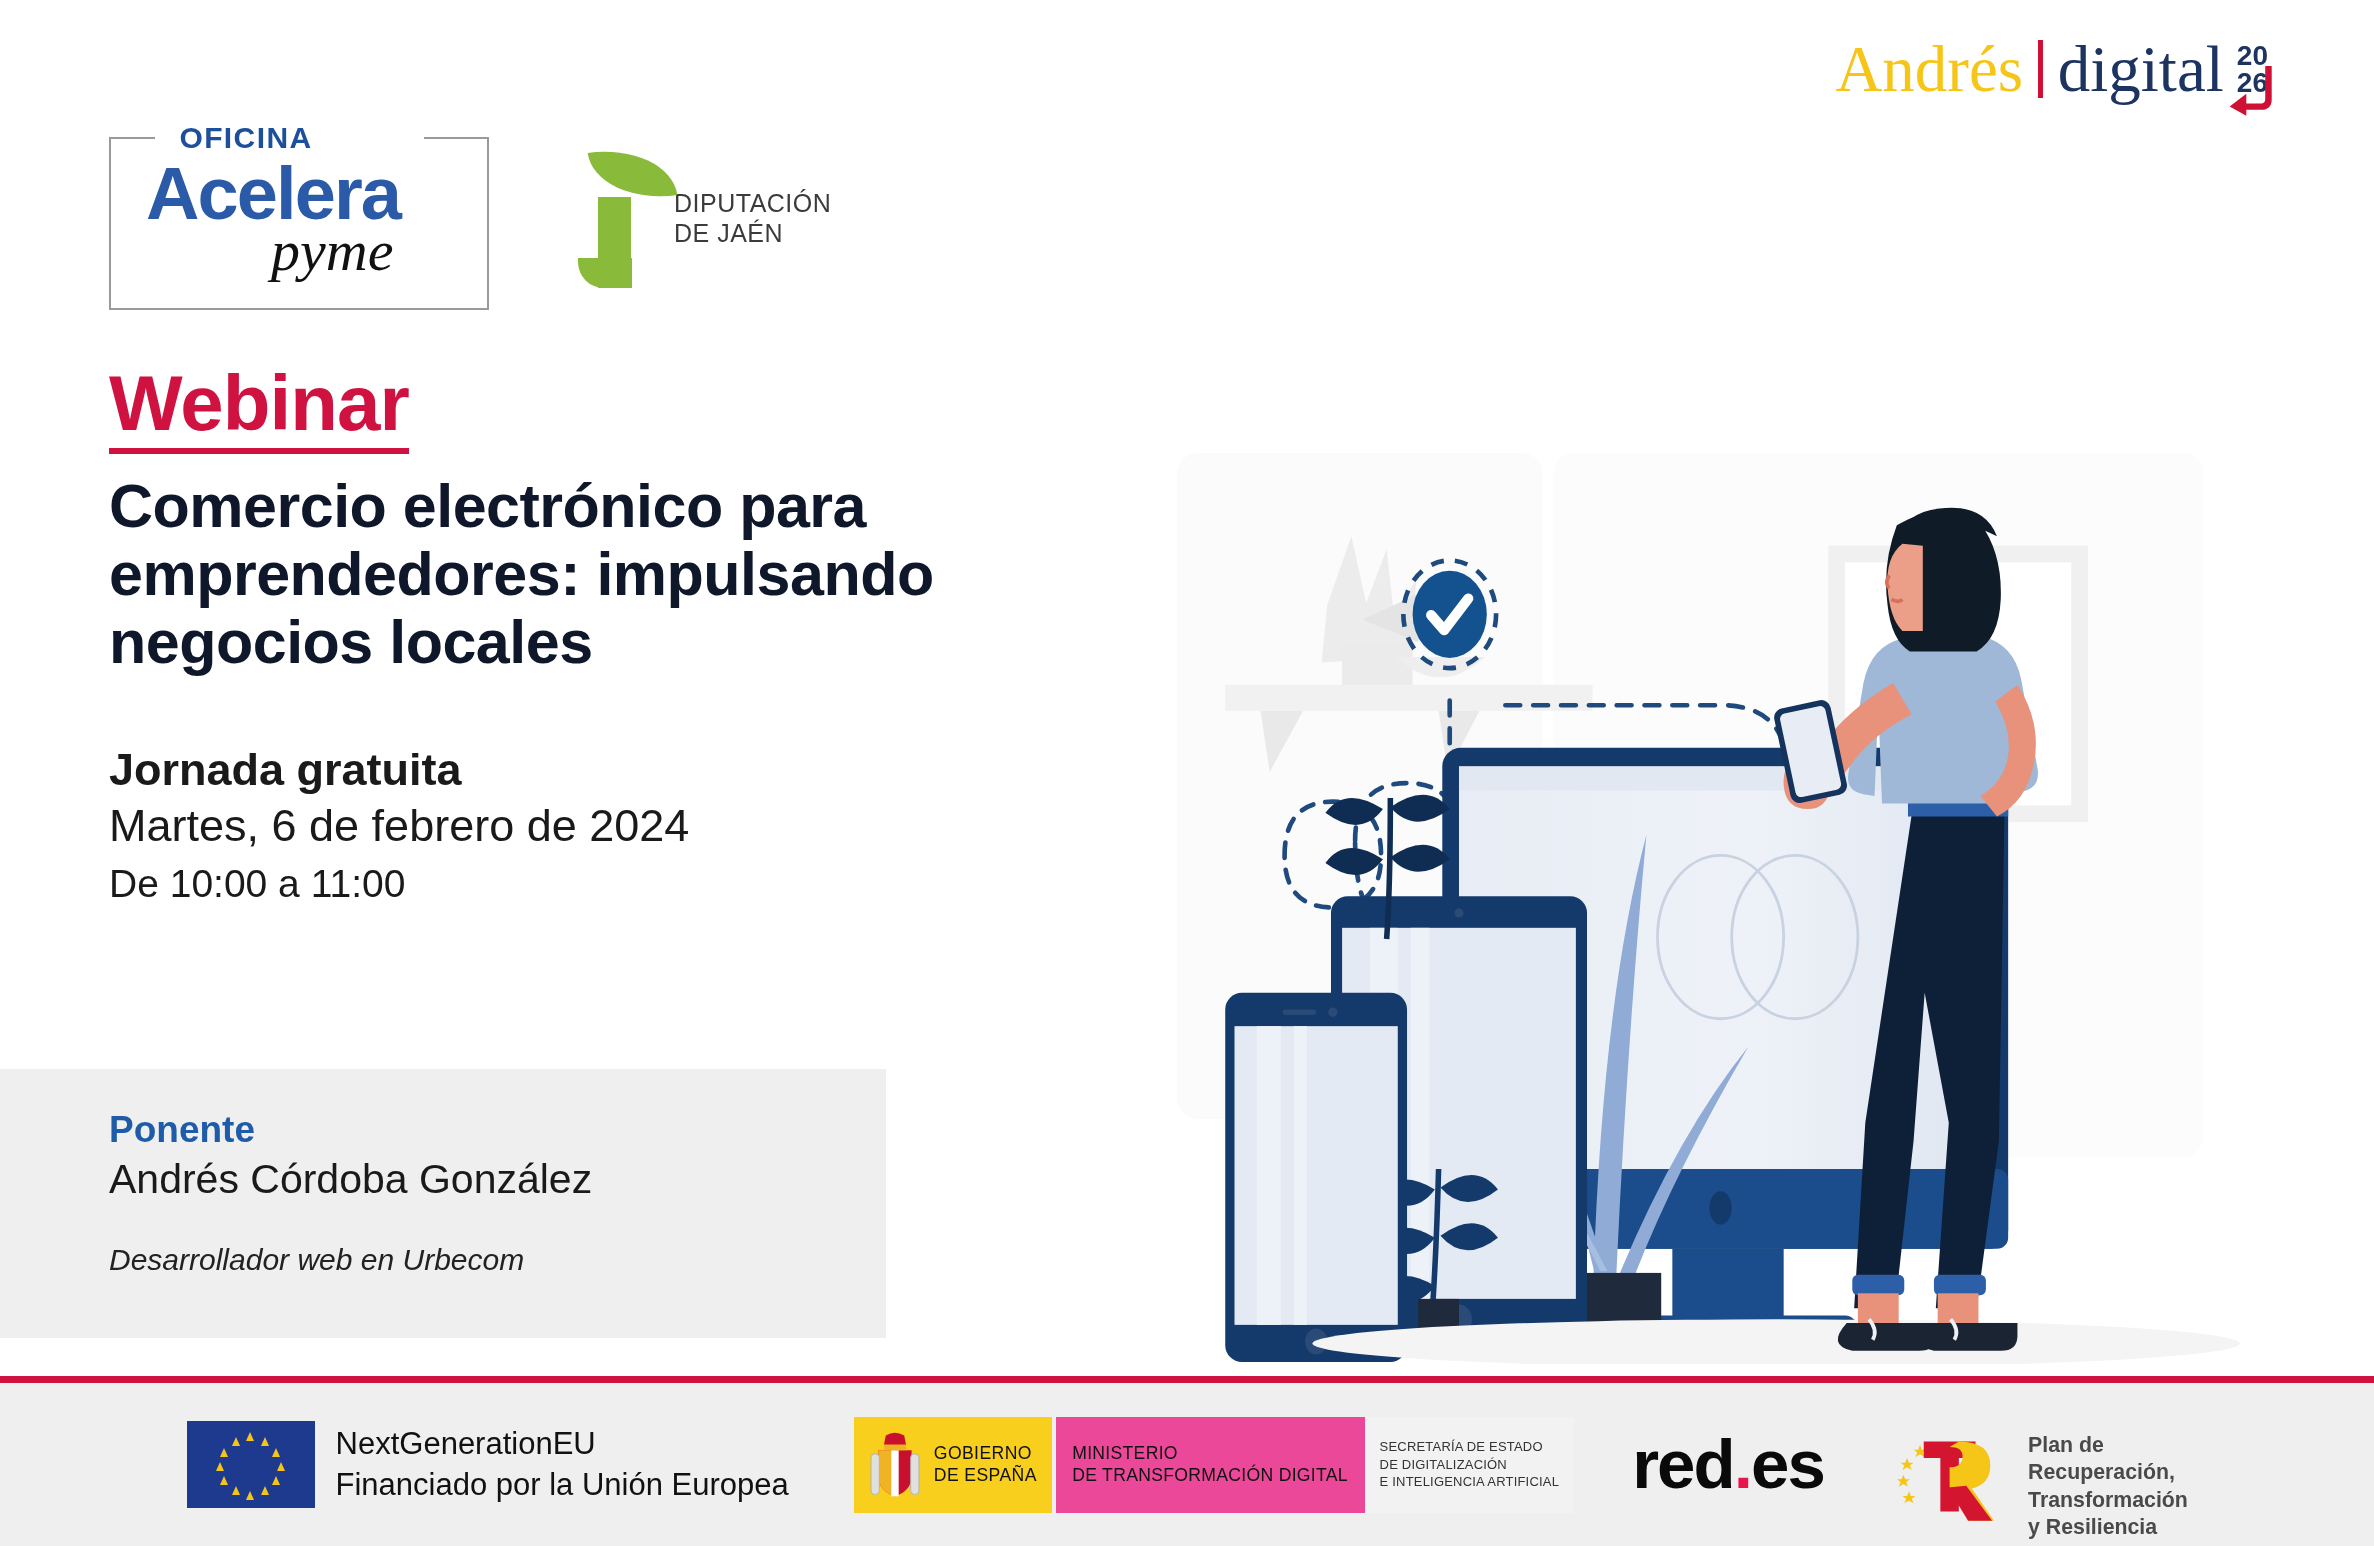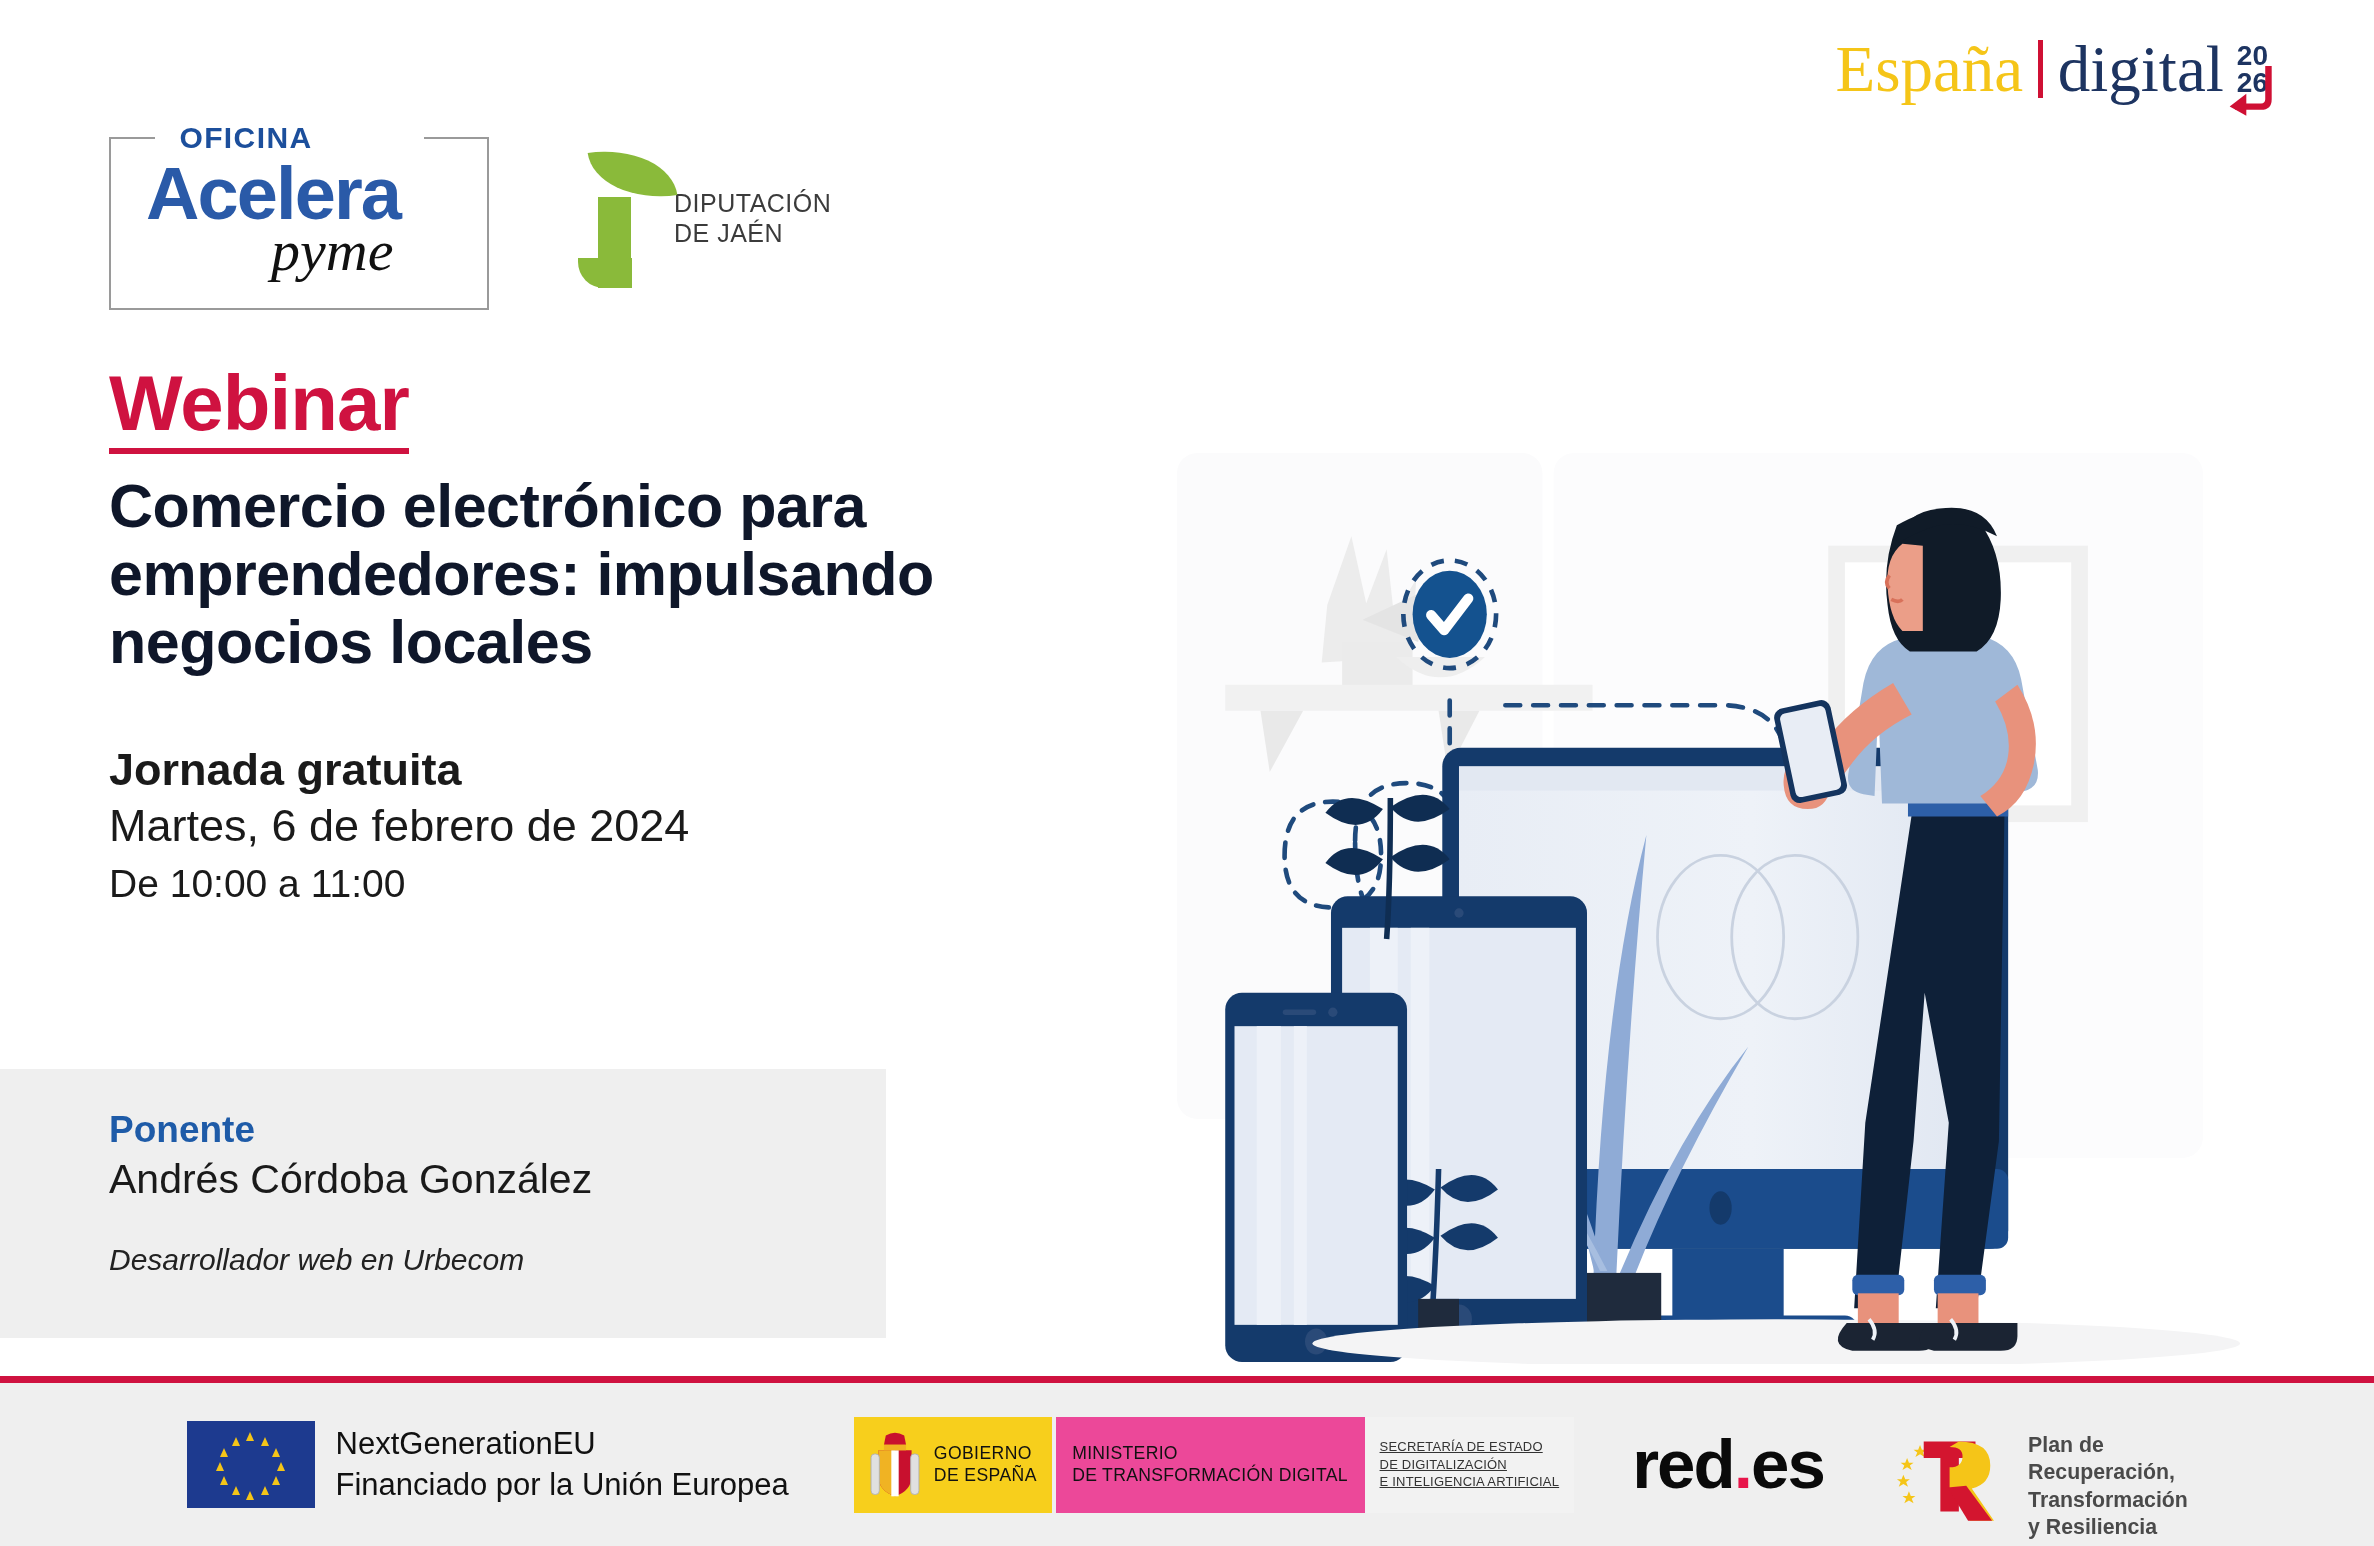--- a/index.html
+++ b/index.html
@@ -67,21 +67,21 @@
   .f-eu-text{font-size:31px;color:#111;line-height:1.3;font-family:"Liberation Sans",sans-serif;}
 
   .f-gob{display:flex;align-items:stretch;height:96px;margin-right:58px;}
   .gob-yellow{background:#f7cf1c;display:flex;align-items:center;padding:0 15px;gap:13px;}
   .gob-shield{width:52px;height:70px;flex:none;}
   .gob-t1{font-size:17.6px;color:#111;line-height:1.25;letter-spacing:0.4px;font-family:"Liberation Sans",sans-serif;}
   .gob-sep{width:3.7px;background:#efefef;}
   .gob-yellow2{background:#ec4899;display:flex;align-items:center;padding:0 16.7px;}
   .gob-t2{font-size:17.6px;color:#111;line-height:1.25;letter-spacing:0.3px;font-family:"Liberation Sans",sans-serif;}
   .gob-white{background:#f2f2f2;display:flex;align-items:center;padding:0 15px;}
-  .gob-t3{font-size:13px;color:#333;line-height:1.35;letter-spacing:0.2px;font-family:"Liberation Sans",sans-serif;text-decoration:underline;}
+  .gob-t3{font-size:13px;color:#333;line-height:1.35;letter-spacing:0.2px;font-family:"Liberation Sans",sans-serif;}
 
   .f-redes{font-size:69px;font-weight:bold;color:#0a0a0a;letter-spacing:-1.9px;margin-right:72px;font-family:"Liberation Sans",sans-serif;}
   .f-redes .dot{color:#e8154a;}
 
   .f-prtr{display:flex;align-items:flex-start;gap:10px;margin-top:44px;}
   .prtr-mark{width:122px;height:89px;flex:none;}
   .prtr-text{font-size:21.3px;font-weight:bold;color:#4a4a4a;line-height:1.28;font-family:"Liberation Sans",sans-serif;}
 </style>
 </head>
 <body>
@@ -105,21 +105,21 @@
         <div class="dj-foot"></div>
       </div>
       <div class="dj-text">
         <div>DIPUTACIÓN</div>
         <div>DE JAÉN</div>
       </div>
     </div>
   </div>
 
   <div class="esp-digital">
-    <span class="ed-espana">España</span>
+    <span class="ed-espana">Andrés</span>
     <span class="ed-bar"></span>
     <span class="ed-digital">digital</span>
     <span class="ed-year">
       <span style="display:block">20</span>
       <span style="display:block">26</span>
       <svg class="ed-arrow" viewBox="0 0 52 56">
         <path d="M46 2 L46 38 Q46 46 38 46 L10 46" fill="none" stroke="#cf1034" stroke-width="7"></path>
         <path d="M22 32 L4 46 L22 56 Z" fill="#cf1034"></path>
       </svg>
     </span>

